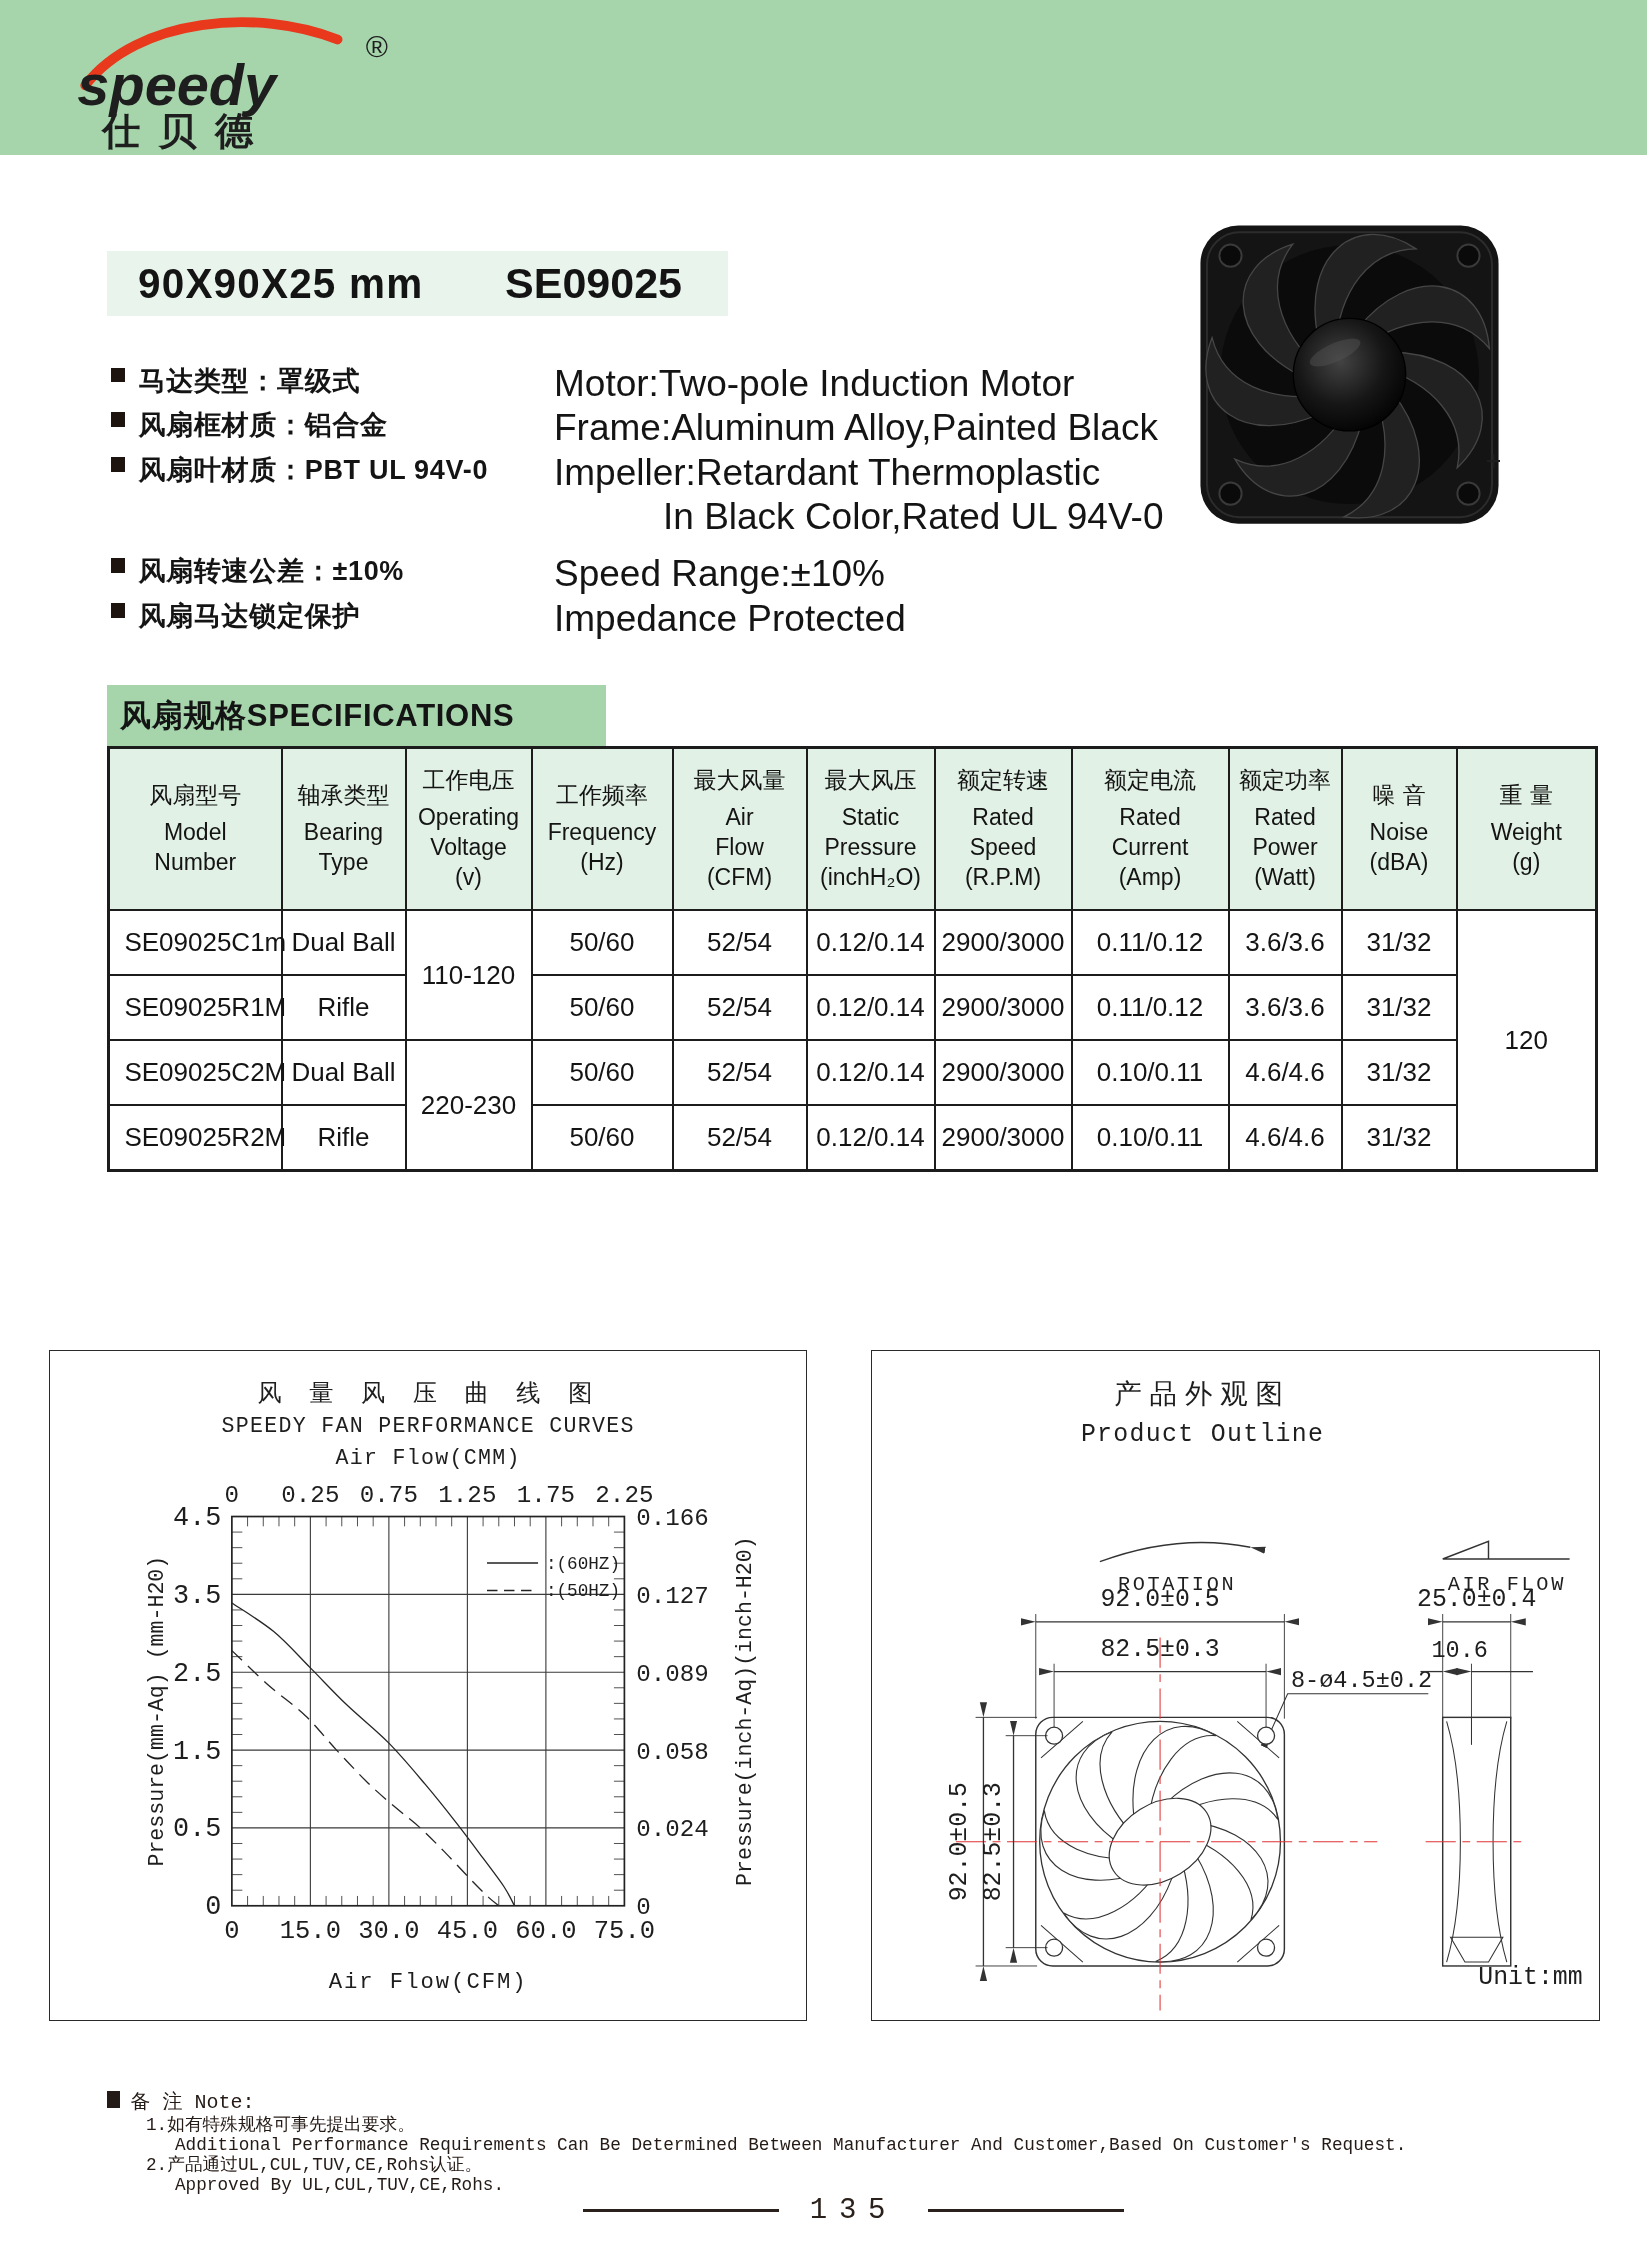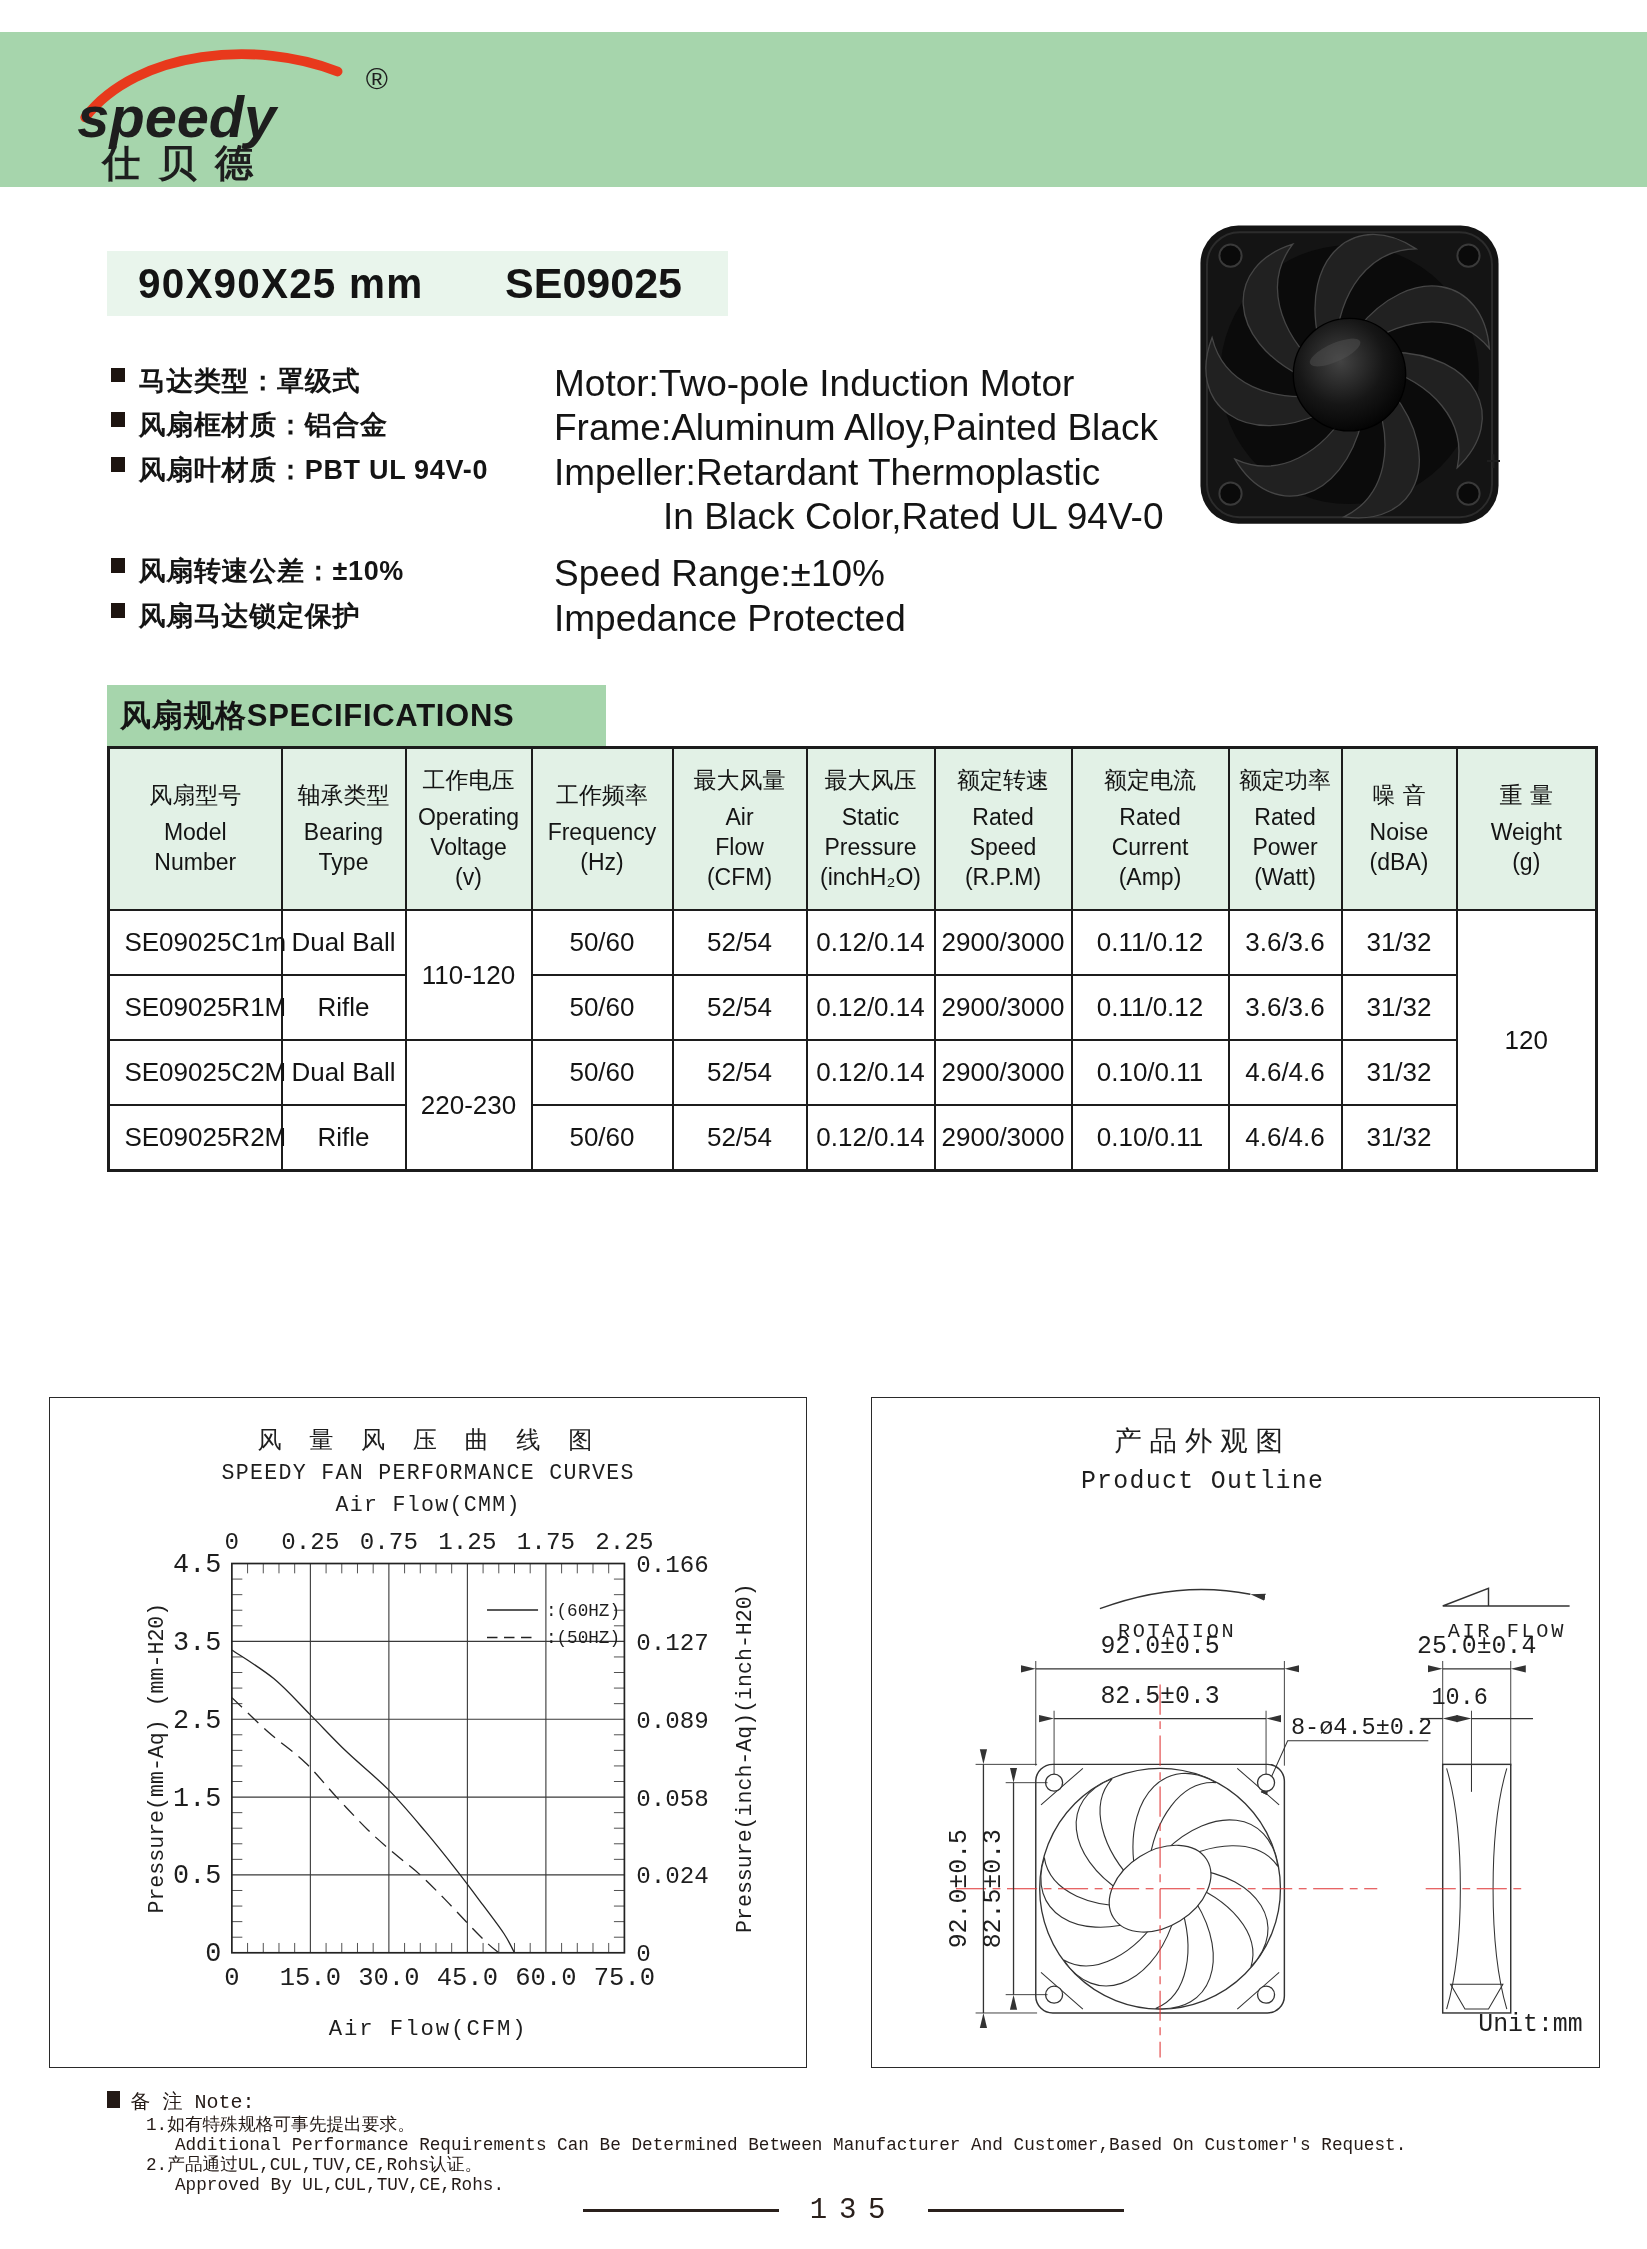--- a/index.html
+++ b/index.html
@@ -1,20 +1,20 @@
 <!DOCTYPE html>
 <html style="font-size:10.5px"><head>
 <meta charset="utf-8">
 <style>
   html,body{margin:0;padding:0;background:#fff;}
   #page{position:relative;width:1647px;height:2250px;background:#fff;overflow:hidden;
         font-family:"Liberation Sans",sans-serif;color:#141414;}
 
   
-  .hdr{position:absolute;left:0;top:0;width:1647px;height:155px;background:var(--green-header);margin-top:32px;}
+  .hdr{position:absolute;left:0;top:0;width:1647px;height:155px;background:var(--green-header);}
   .logo{position:absolute;left:59px;top:7.9px;width:367px;height:143px;}
   .hdr-title{position:absolute;left:462px;top:26px;font-size:68px;font-weight:bold;color:#ffffff;
              letter-spacing:14.4px;white-space:nowrap;}
 
   
   .pbar{position:absolute;left:107px;top:251px;width:621px;height:65px;background:var(--green-pale);
         display:flex;align-items:center;justify-content:space-between;padding:0 46px 0 31px;box-sizing:border-box;}
   .pbar .sz{font-size:43px;font-weight:bold;letter-spacing:1.3px;transform:scaleX(.94);transform-origin:left;}
   .pbar .mdl{font-size:43px;font-weight:bold;}
 
@@ -32,21 +32,21 @@
   table.spec{position:absolute;left:107px;top:746px;width:1489px;border-collapse:collapse;table-layout:fixed;
              border:3.3px solid #1c1c1c;}
   table.spec th,table.spec td{border:2px solid #1c1c1c;text-align:center;vertical-align:middle;}
   table.spec th{height:160px;background:var(--green-th);font-weight:normal;padding:0 1.3px;}
   table.spec th .hc{font-size:23px;font-family:"DejaVu Serif",serif;margin-bottom:6.5px;}
   table.spec th .he{font-size:23px;line-height:1.3;}
   table.spec td{height:61px;font-size:26px;background:#ffffff;}
   table.spec td.mod{text-align:left;padding-left:14.4px;}
 
   
-  .box{position:absolute;border:1.3px solid #2a2a2a;background:#fff;margin-top:47px;}
+  .box{position:absolute;border:1.3px solid #2a2a2a;background:#fff;}
   #perf-box{left:49px;top:1350px;width:756px;height:669px;}
   #outline-box{left:871px;top:1350px;width:727px;height:669px;}
   svg text{fill:#1e1e1e;}
   .cad{font-family:"Liberation Mono",monospace;}
 
   
   .notes{position:absolute;left:107px;top:2088px;font-family:"Liberation Mono",monospace;color:#241a16;}
   .nhead{position:relative;font-size:20px;padding-left:23.6px;}
   .nsq{position:absolute;left:0;top:2.6px;width:13px;height:17px;background:#241a16;}
   .nline{font-size:17.7px;line-height:20px;white-space:nowrap;}

